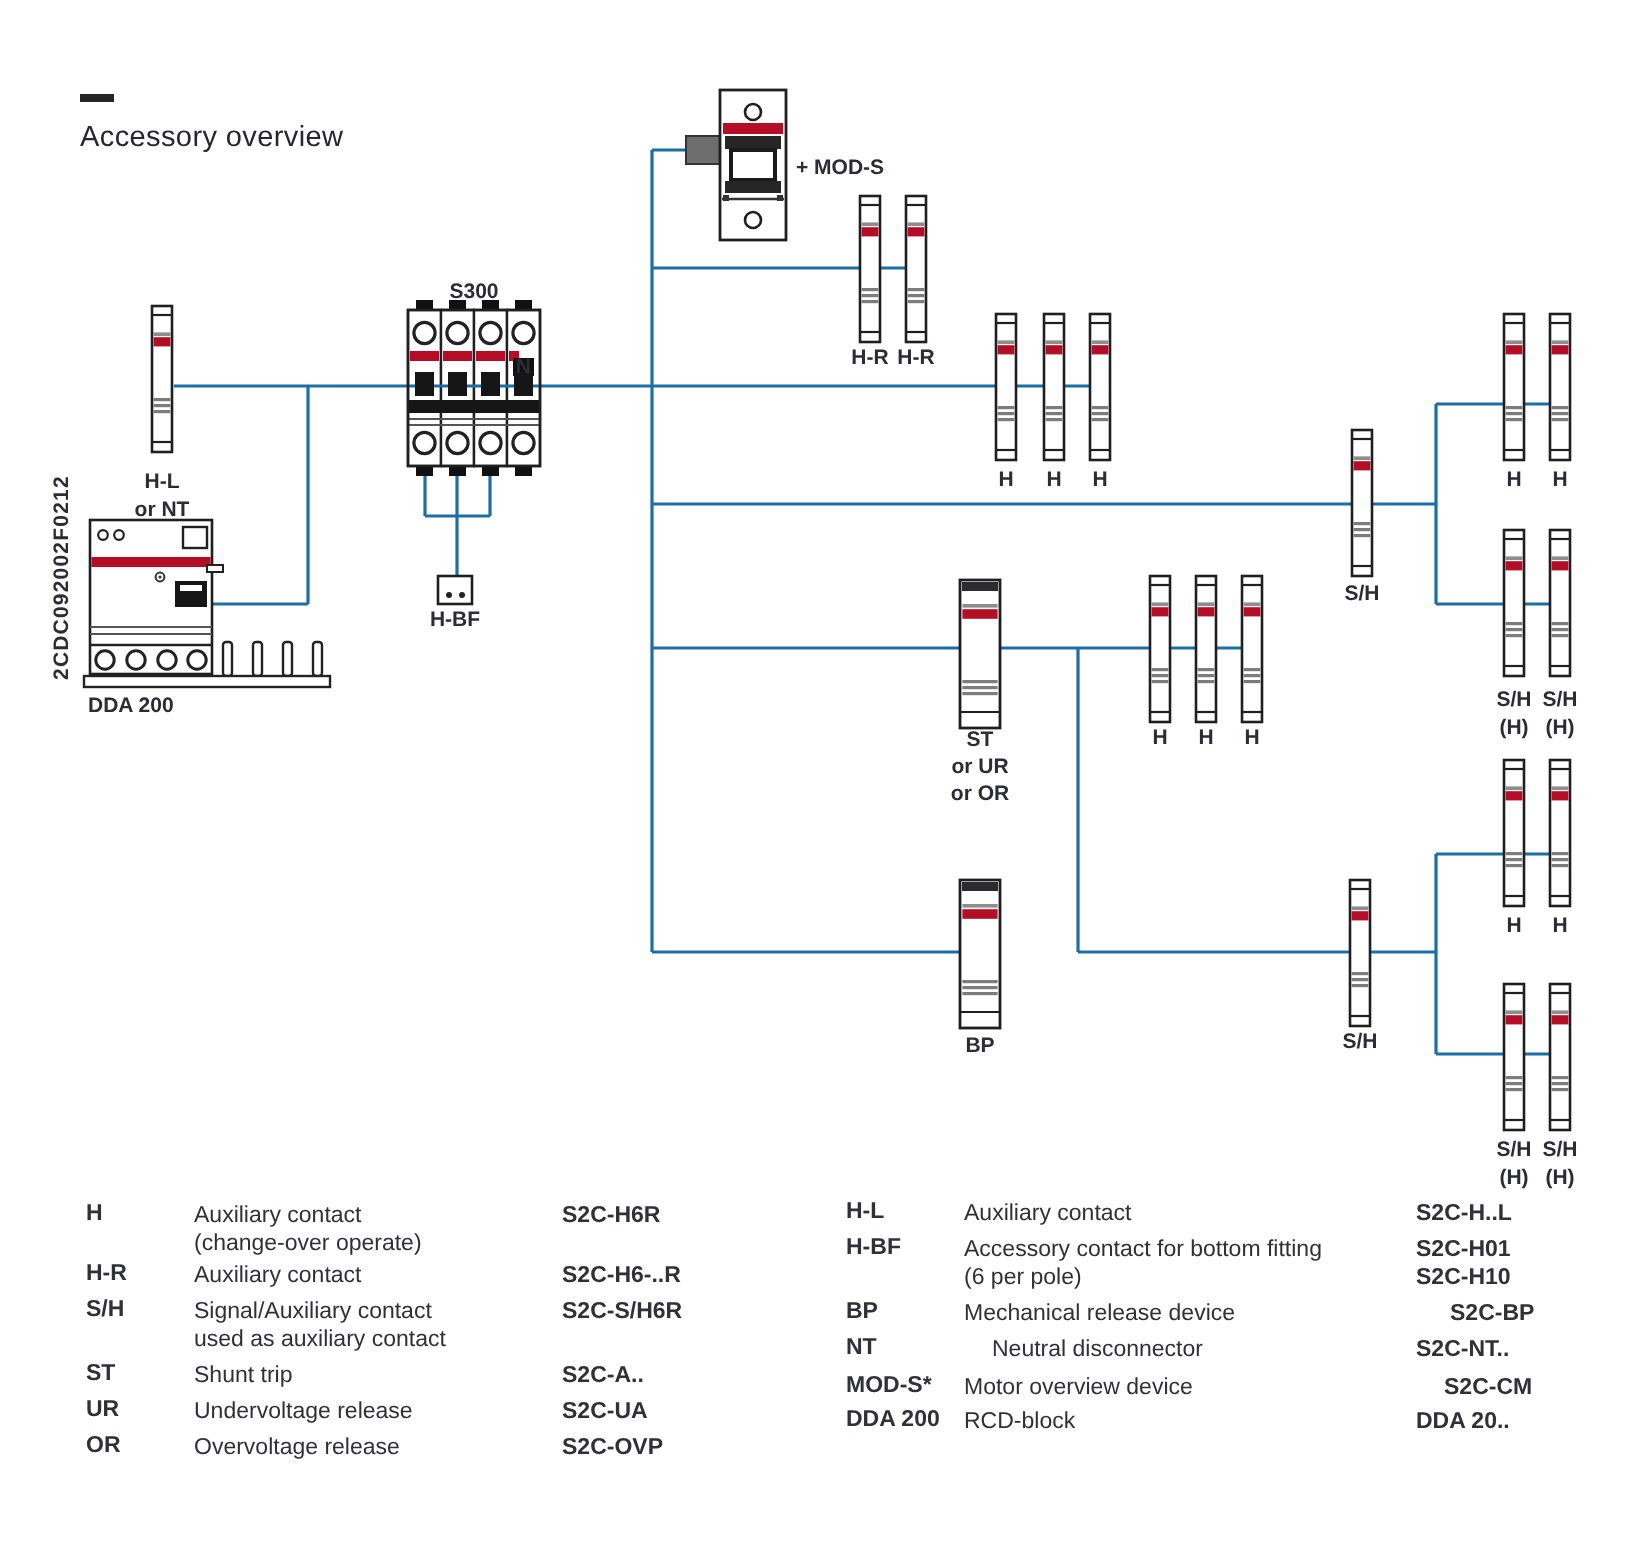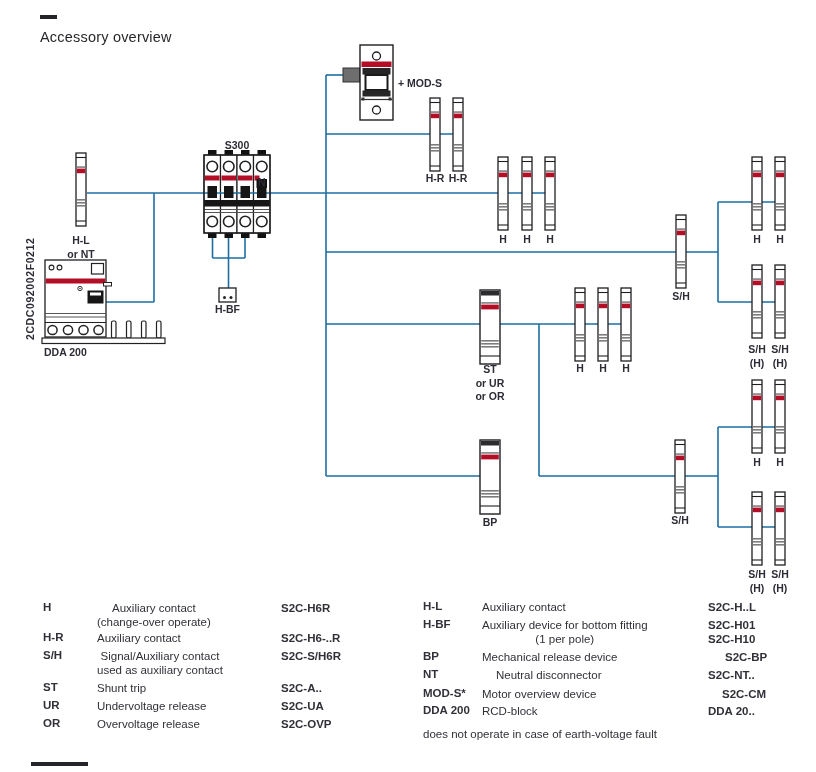--- a/index.html
+++ b/index.html
@@ -1,28 +1,28 @@
 <!DOCTYPE html>
 <html><head>
 <meta charset="utf-8">
 <style>
   html,body{margin:0;padding:0;}
   body{width:816px;height:772px;position:relative;background:#fff;
        font-family:"Liberation Sans",sans-serif;overflow:hidden;}
-  .abs{position:absolute;}
+  .abs{position:absolute;margin-top:32px;}
   .title-dash{left:40px;top:15px;width:17px;height:3.5px;background:#242429;}
   .page-title{left:40px;top:29px;font-size:14.5px;color:#28282c;letter-spacing:.2px;}
   .bottom-dash{left:31px;top:762px;width:57px;height:3.5px;background:#242429;}
   svg{position:absolute;left:0;top:0;}
   svg text{font-family:"Liberation Sans",sans-serif;font-weight:bold;fill:#2c2c36;font-size:10.5px;}
   .lgroup{position:absolute;font-size:11.5px;color:#303038;}
   .lrow{position:absolute;left:0;white-space:nowrap;}
   .cell{position:absolute;top:0;white-space:nowrap;}
   .bold{font-weight:bold;}
-  .dl{display:block;line-height:14px;text-align:center;}
+  .dl{display:block;line-height:14px;}
 </style>
 </head>
 <body>
 
 <div class="abs title-dash"></div>
 <div class="abs page-title">Accessory overview</div>
 
 <svg width="816" height="772" viewBox="0 0 816 772">
   <defs>
     <g id="modN">
@@ -276,22 +276,22 @@
     <span class="cell" style="left:59px">
         <span class="dl">Auxiliary contact</span>
       </span>
     <span class="cell bold" style="left:285px">
         <span class="dl">S2C-H..L</span>
       </span>
   </div>
   <div class="lrow" style="top:18px">
     <span class="cell bold">H-BF</span>
     <span class="cell" style="left:59px">
-        <span class="dl">Auxiliary device for bottom fitting</span>
-        <span class="dl">(1 per pole)</span>
+        <span class="dl">Accessory contact for bottom fitting</span>
+        <span class="dl">(6 per pole)</span>
       </span>
     <span class="cell bold" style="left:285px">
         <span class="dl">S2C-H01</span>
         <span class="dl">S2C-H10</span>
       </span>
   </div>
   <div class="lrow" style="top:50px">
     <span class="cell bold">BP</span>
     <span class="cell" style="left:59px">
         <span class="dl">Mechanical release device</span>
@@ -321,17 +321,16 @@
   <div class="lrow" style="top:104px">
     <span class="cell bold">DDA 200</span>
     <span class="cell" style="left:59px">
         <span class="dl">RCD-block</span>
       </span>
     <span class="cell bold" style="left:285px">
         <span class="dl">DDA 20..</span>
       </span>
   </div>
   <div class="lrow" style="top:128px">
-    <span class="dl" style="line-height:13px">does not operate in case of earth-voltage fault</span>
   </div>
 </div>
 
 <div class="abs bottom-dash"></div>
 
 </body></html>

